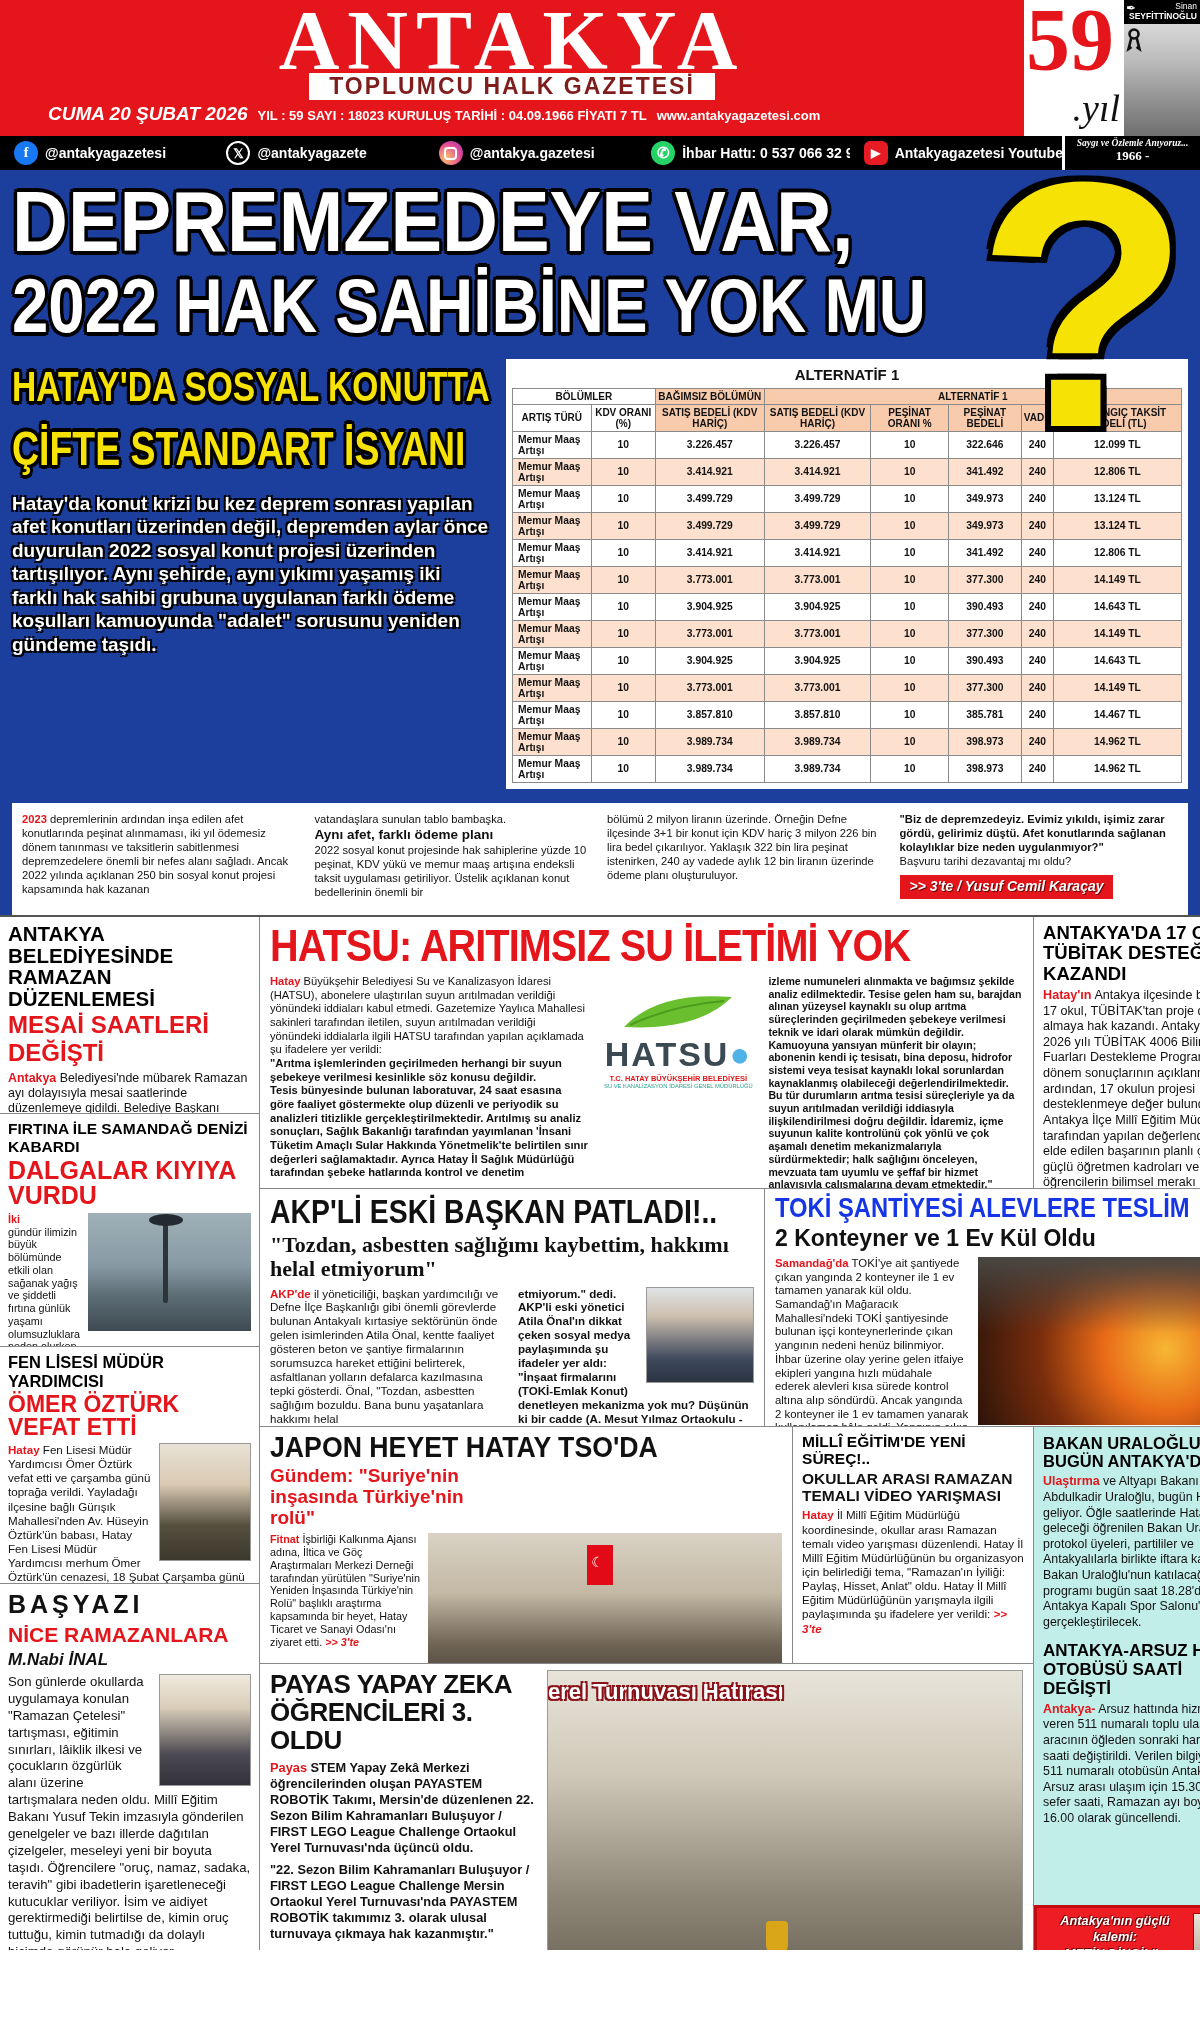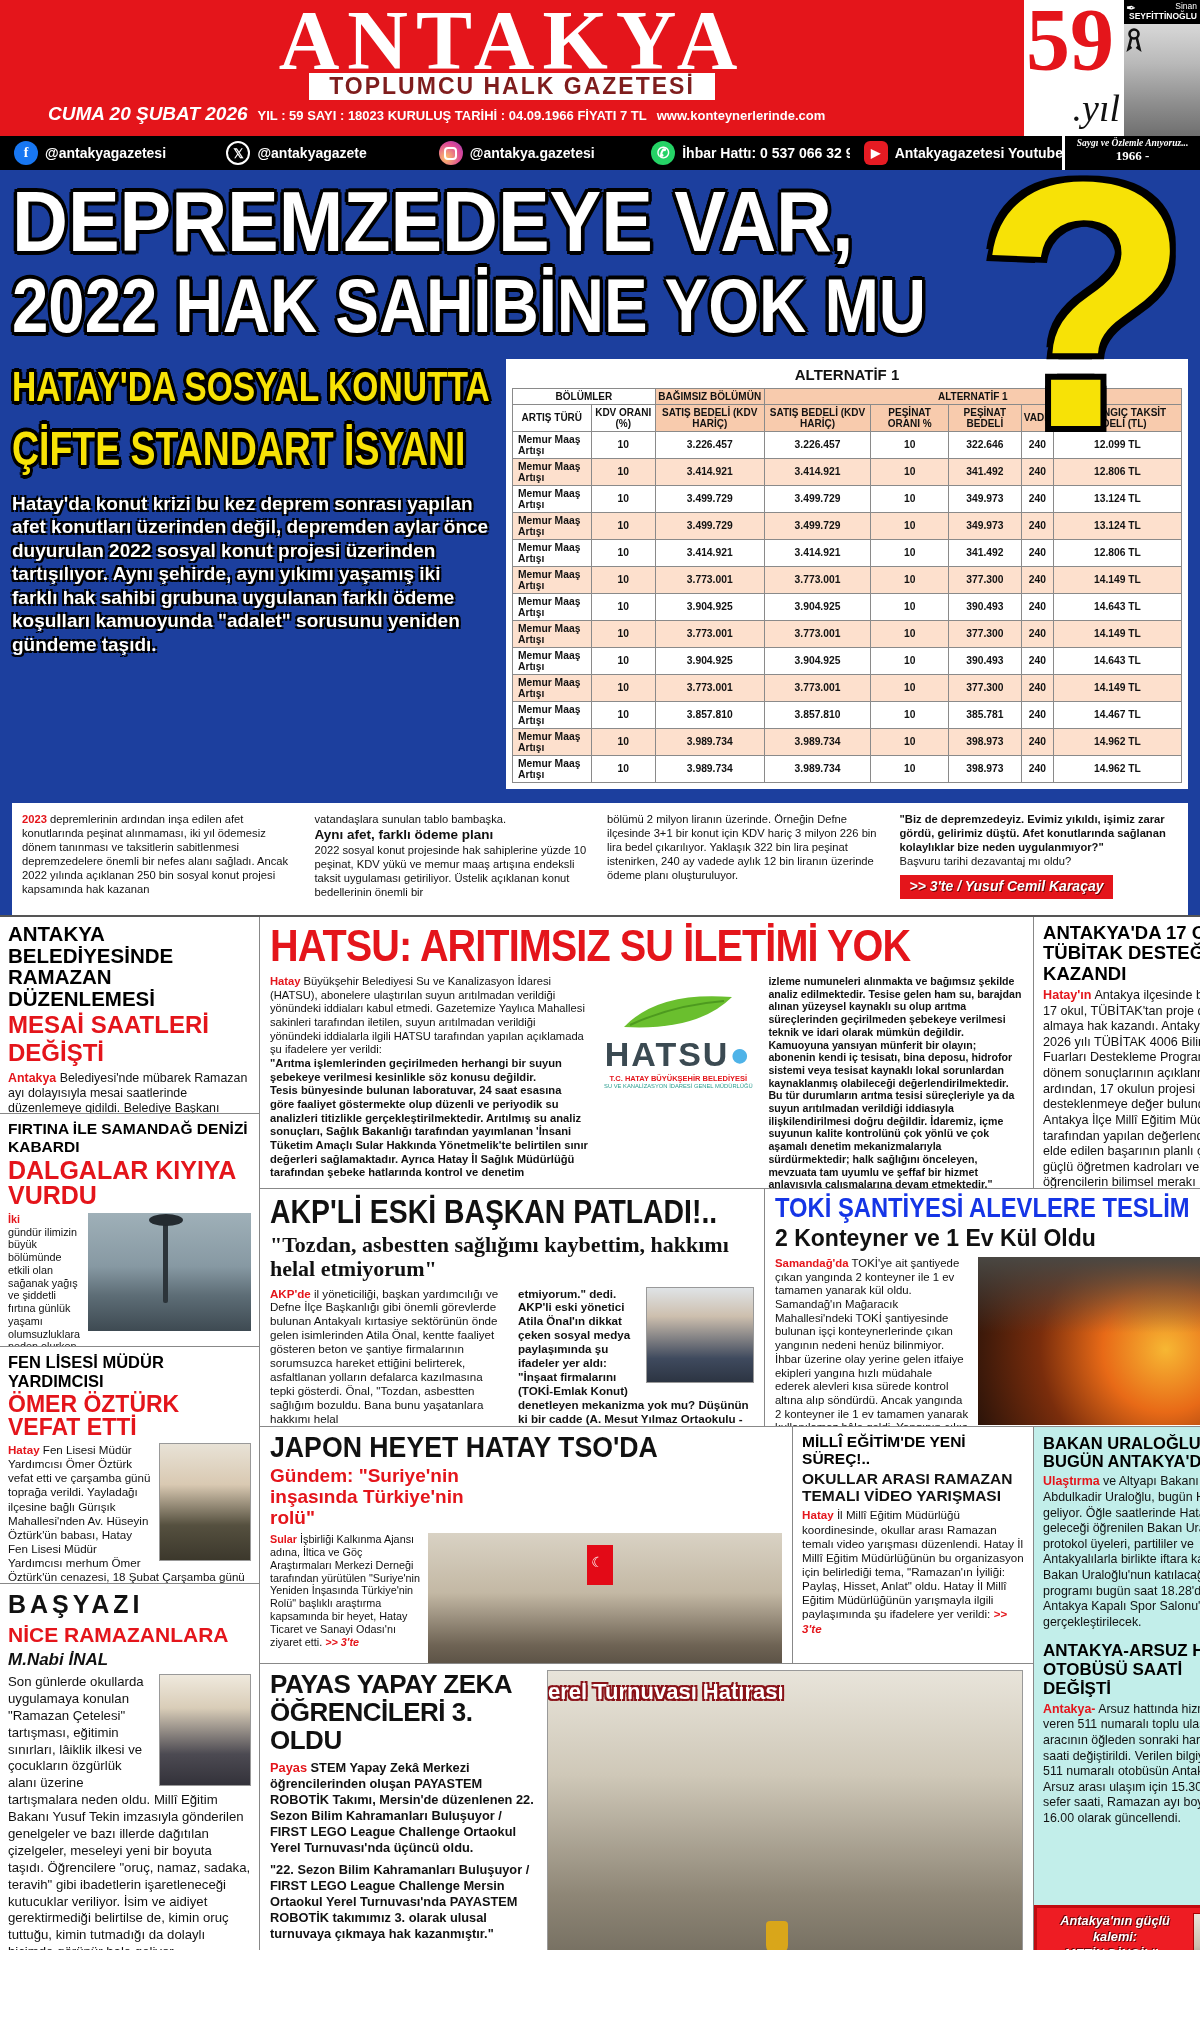--- a/index.html
+++ b/index.html
@@ -170,21 +170,21 @@
 
 <div class="page">
 
   <header class="masthead">
     <div class="mast-red">
       <div class="mast-title">ANTAKYA</div>
       <div><span class="mast-sub">TOPLUMCU HALK GAZETESİ</span></div>
       <div class="mast-date-line">
         <span class="date-big">CUMA 20 ŞUBAT 2026</span>
         <span class="date-small">YIL : 59  SAYI : 18023  KURULUŞ TARİHİ : 04.09.1966  FİYATI 7 TL</span>
-        <span class="date-site">www.konteynerlerinde.com</span>
+        <span class="date-site">www.antakyagazetesi.com</span>
       </div>
     </div>
     <div class="mast-year">
       <div class="year-num">59</div>
       <div class="year-suffix">.yıl</div>
     </div>
     <div class="mast-memorial">
       <div class="mem-head">
         <span class="quill">✒</span>
         <div>Sinan</div>
@@ -529,21 +529,21 @@
       </div>
 
       <div class="row34">
         <div class="row34-left">
           <div class="row3">
             <article class="a-japon">
               <span class="japon-head">JAPON HEYET HATAY TSO'DA</span>
               <div class="japon-sub">Gündem: "Suriye'nin inşasında Türkiye'nin rolü"</div>
               <div class="japon-flex">
                 <div class="japon-body">
-                  <span class="lw">Sular</span>
+                  <span class="lw">Fitnat</span>
                   <span>İşbirliği Kalkınma Ajansı adına, İltica ve Göç Araştırmaları Merkezi Derneği tarafından yürütülen "Suriye'nin Yeniden İnşasında Türkiye'nin Rolü" başlıklı araştırma kapsamında bir heyet, Hatay Ticaret ve Sanayi Odası'nı ziyaret etti.</span>
                   <span class="more">&gt;&gt; 3'te</span>
                 </div>
                 <div class="photo ph-meeting">
                     <div class="flag"></div>
                   </div>
               </div>
             </article>
             <article class="a-meb">
               <div class="kicker">MİLLÎ EĞİTİM'DE YENİ SÜREÇ!..</div>

